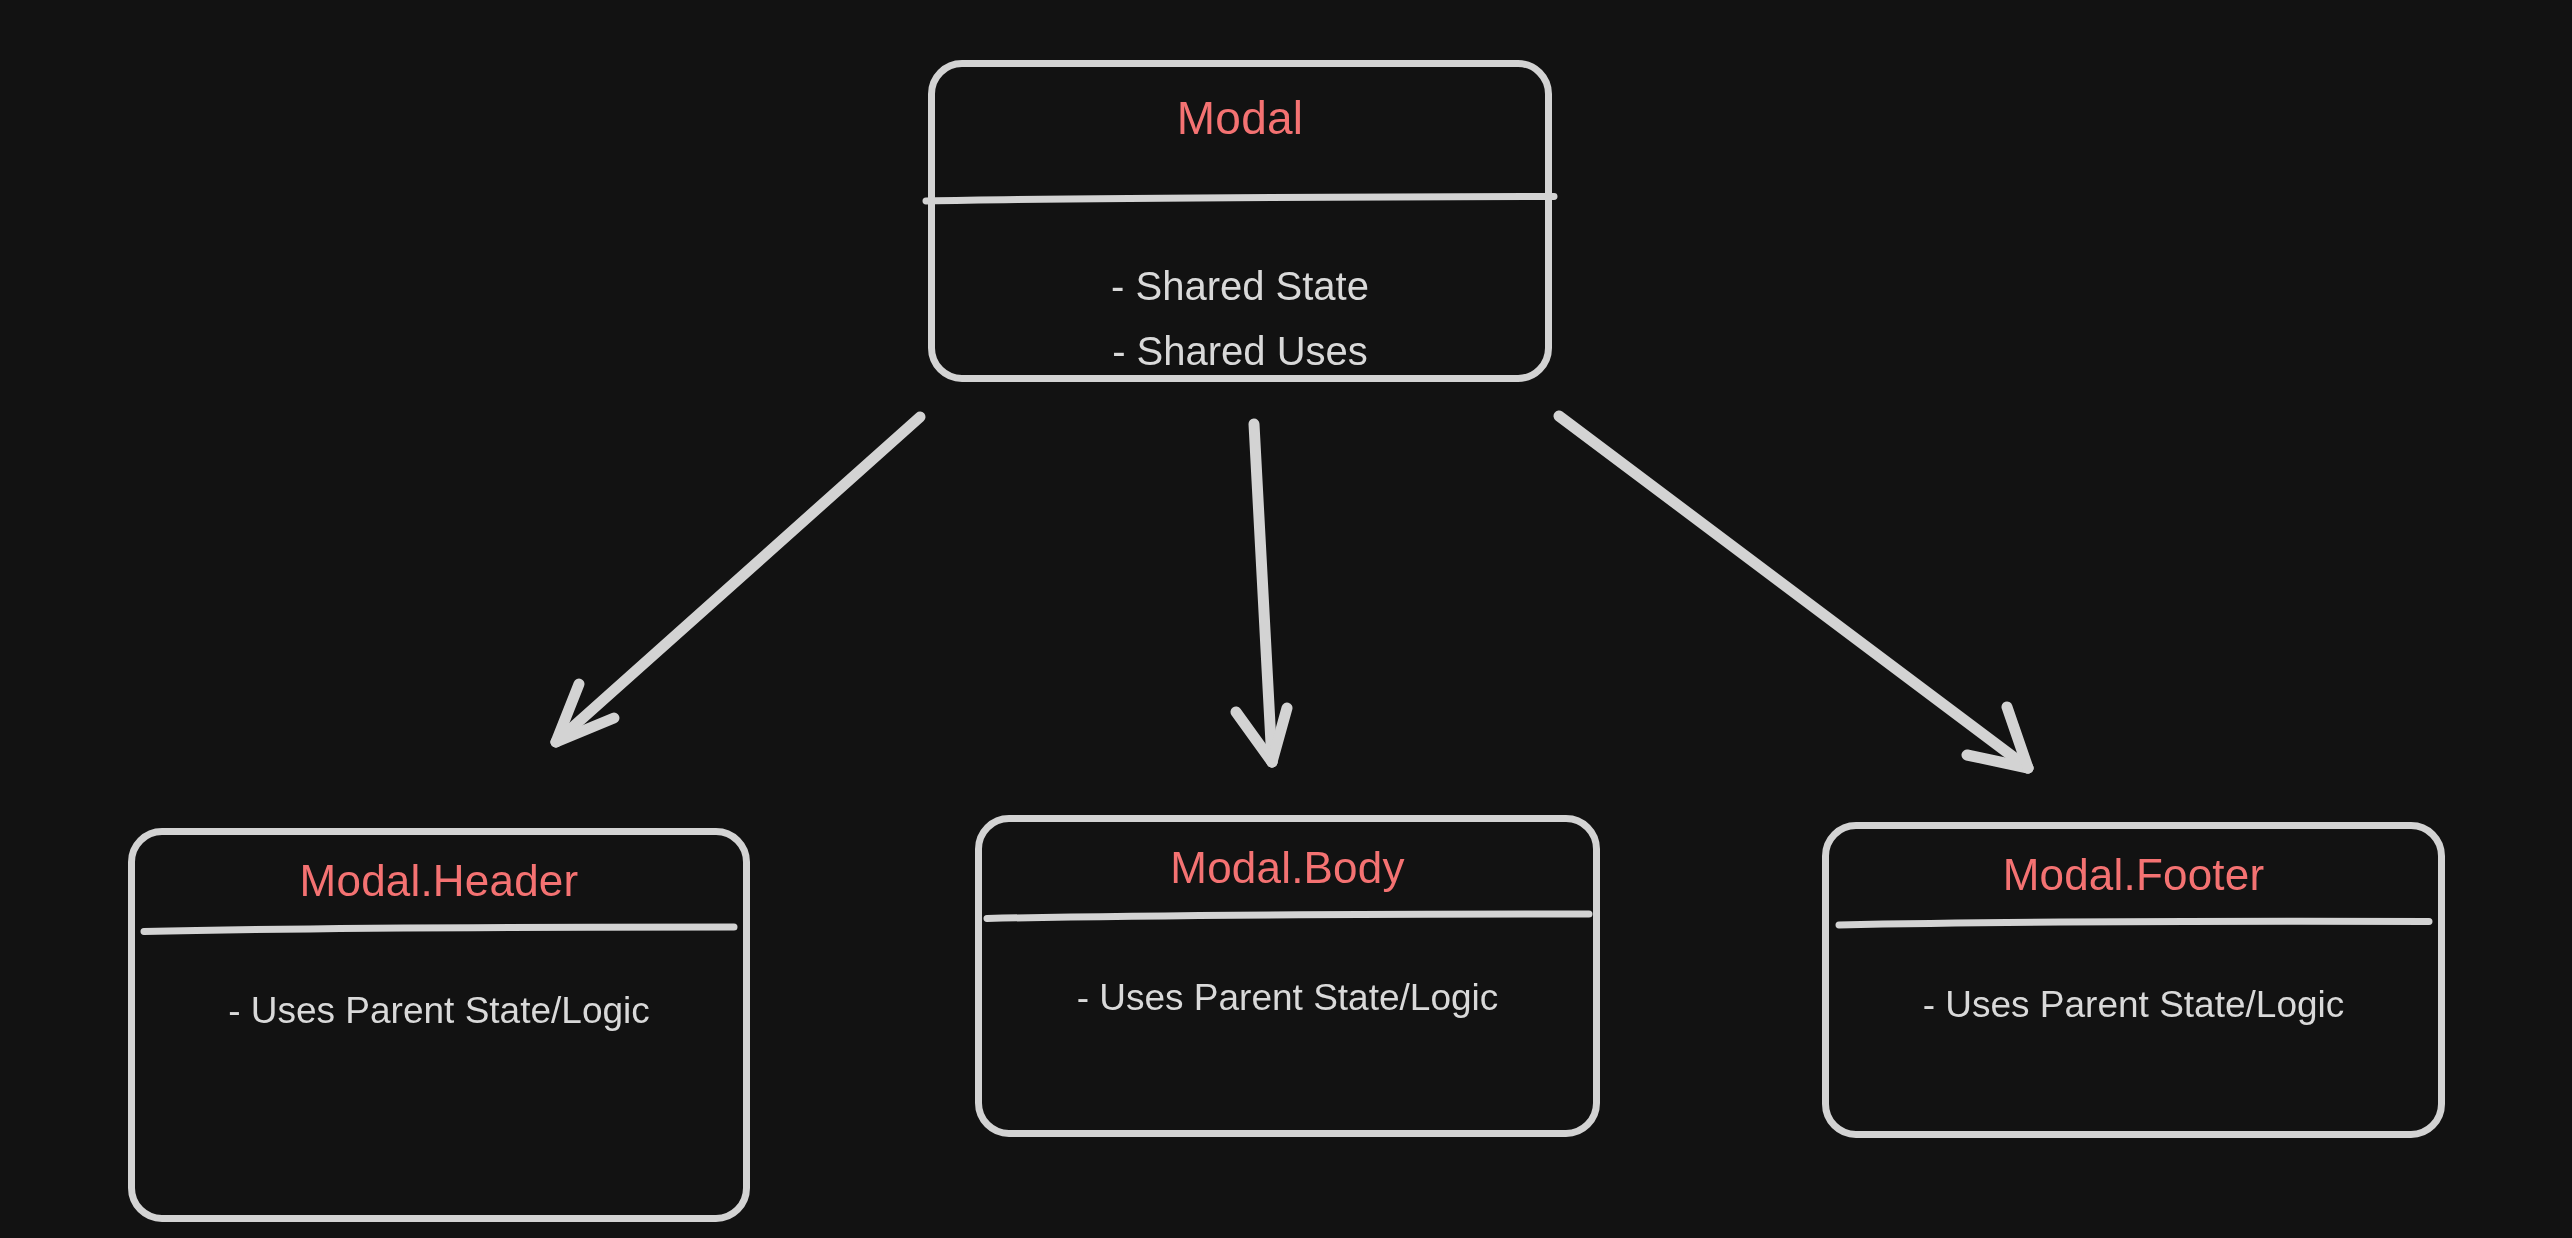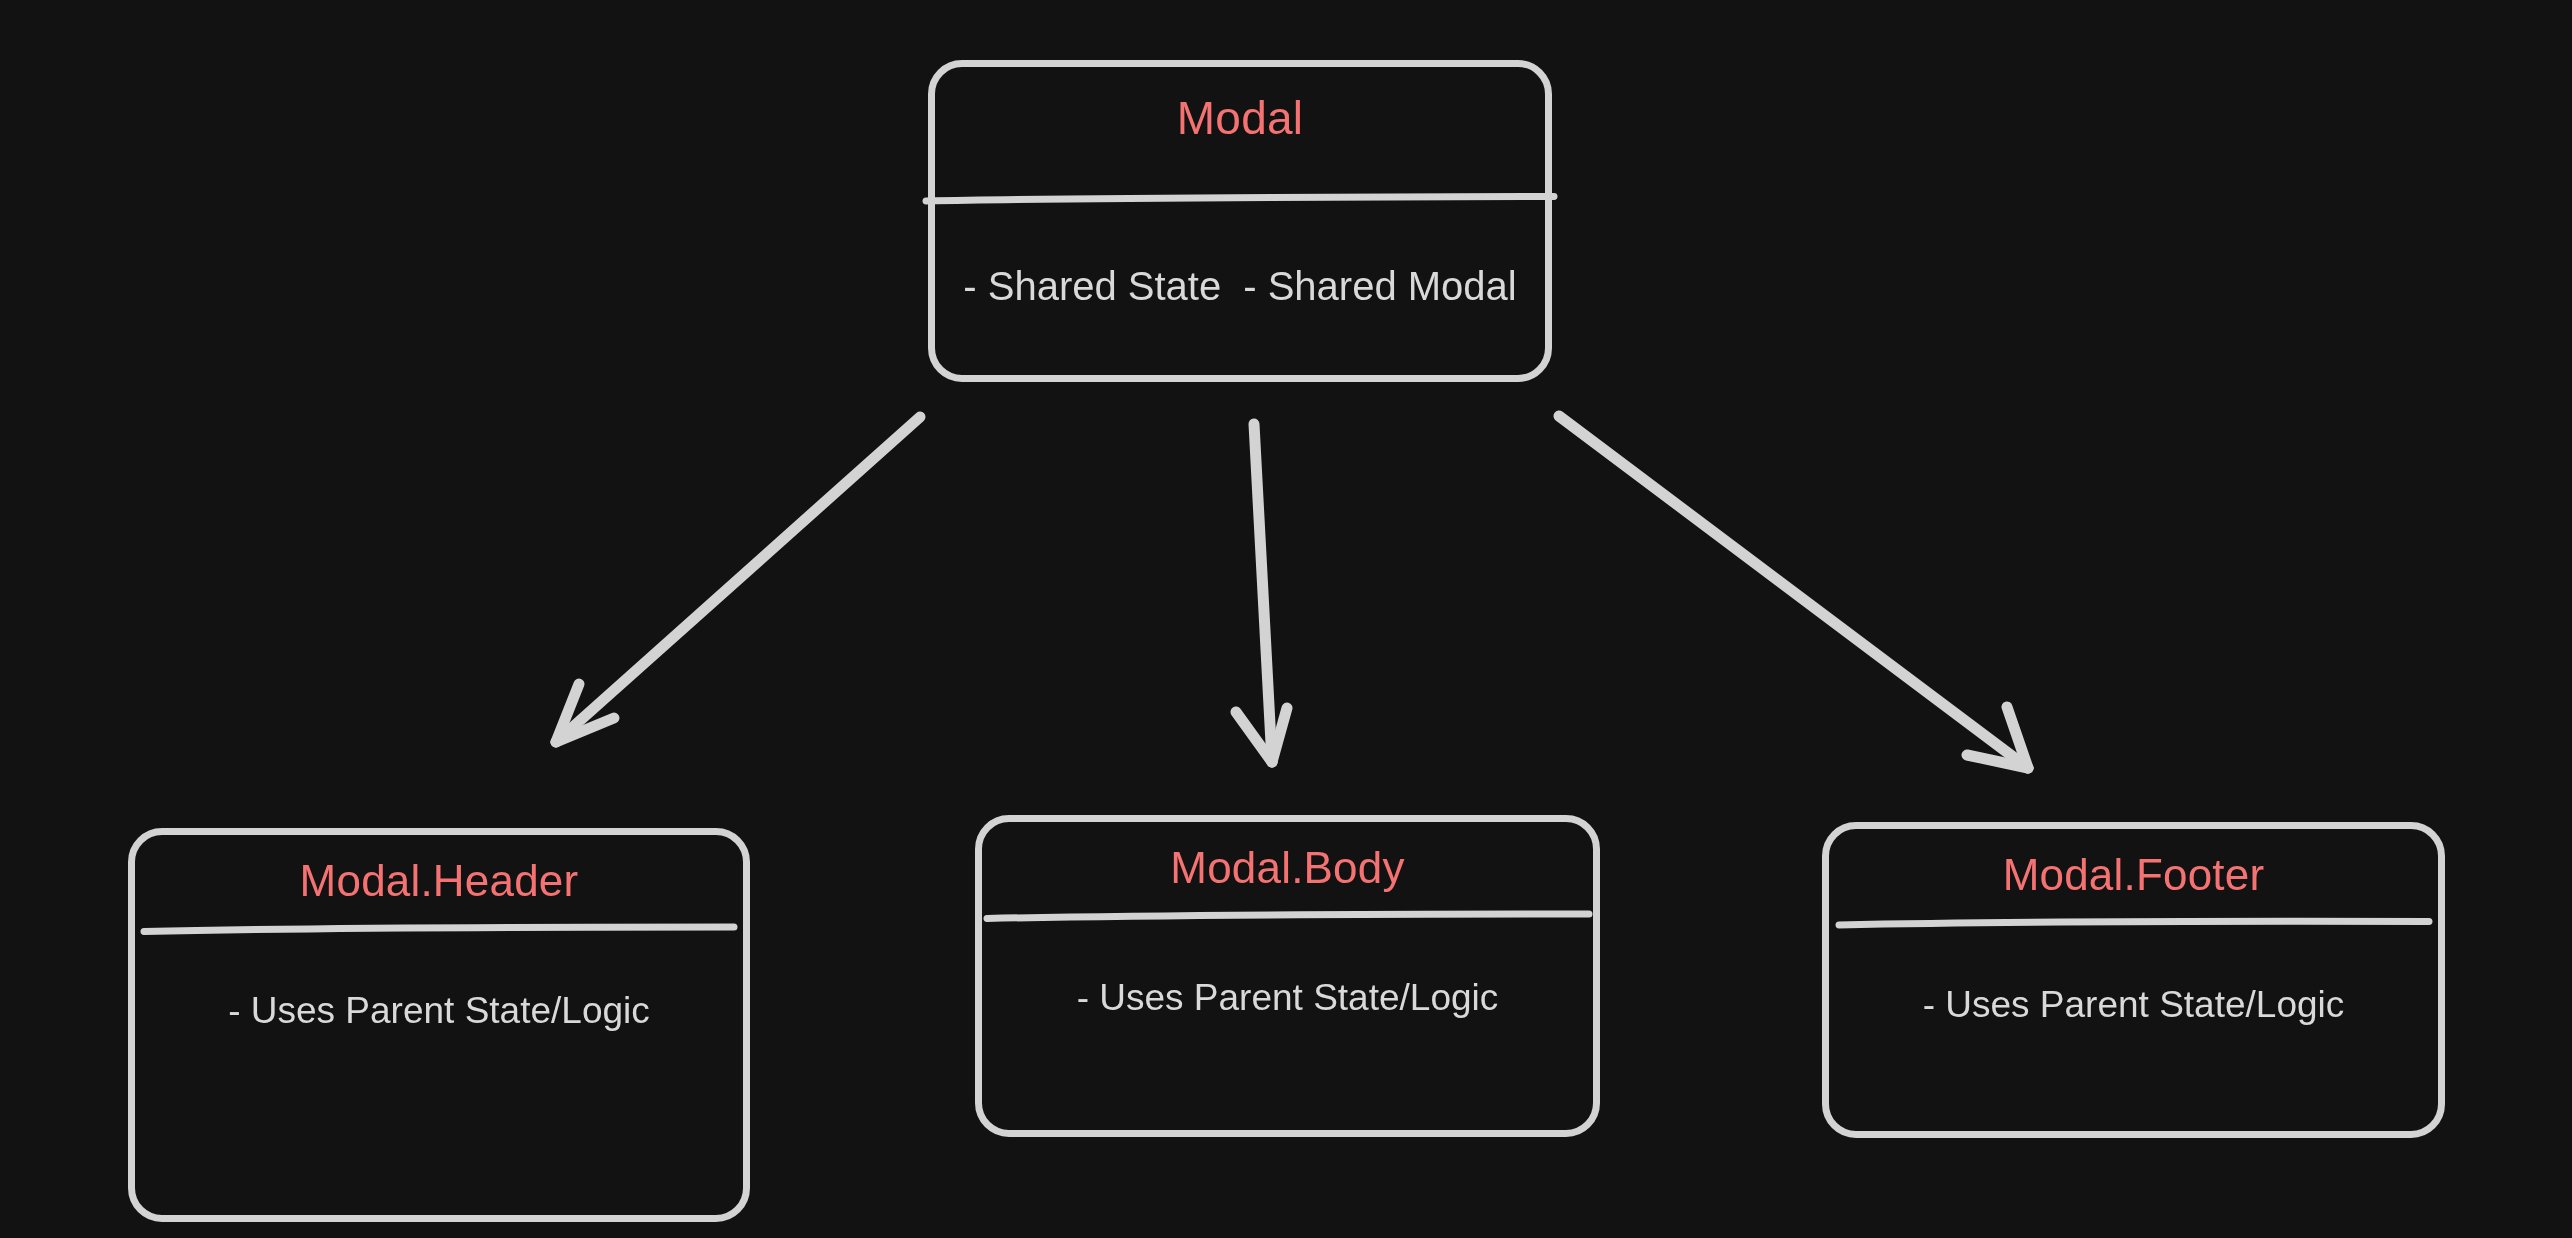--- a/index.html
+++ b/index.html
@@ -47,21 +47,21 @@
   .node-divider {
     position: relative;
     height: 8px;
   }
   .node-divider svg {
     display: block;
     overflow: visible;
   }
   .node-body {
     display: flex;
-    flex-direction: row;
+    flex-direction: column;
     align-items: center;
     color: #d9d9d9;
     font-size: 38px;
     line-height: 1.08;
   }
   .node-body .line {
     white-space: nowrap;
   }
 
   
@@ -153,21 +153,21 @@
 
   <div class="node" id="node-root">
     <div class="node-title">Modal</div>
     <div class="node-divider">
       <svg width="640" height="8" viewBox="0 0 640 8" xmlns="http://www.w3.org/2000/svg">
         <path d="M 6 6 C 160 2.5, 420 2, 634 1.5" fill="none" stroke="#d3d3d3" stroke-width="7" stroke-linecap="round"></path>
       </svg>
     </div>
     <div class="node-body">
       <div class="line">- Shared State</div>
-      <div class="line">- Shared Modal</div>
+      <div class="line">- Shared Uses</div>
     </div>
   </div>
 
   <div class="node node-child" id="node-header">
     <div class="node-title">Modal.Header</div>
     <div class="node-divider">
       <svg width="600" height="8" viewBox="0 0 600 8" xmlns="http://www.w3.org/2000/svg">
         <path d="M 5 6.5 C 150 3, 400 2, 595 2" fill="none" stroke="#d3d3d3" stroke-width="7" stroke-linecap="round"></path>
       </svg>
     </div>

